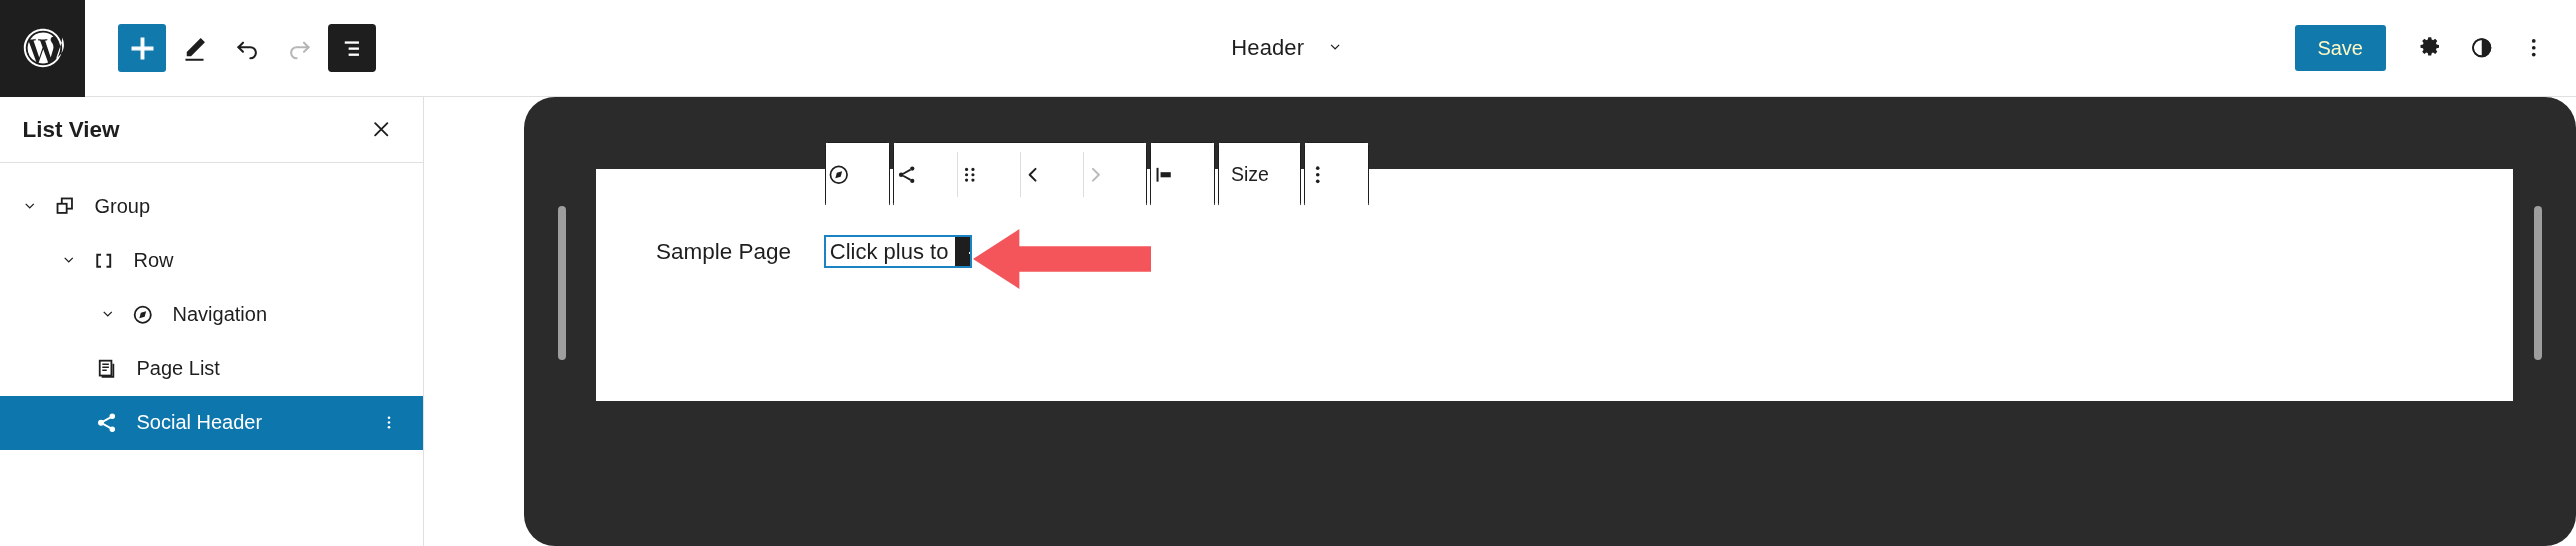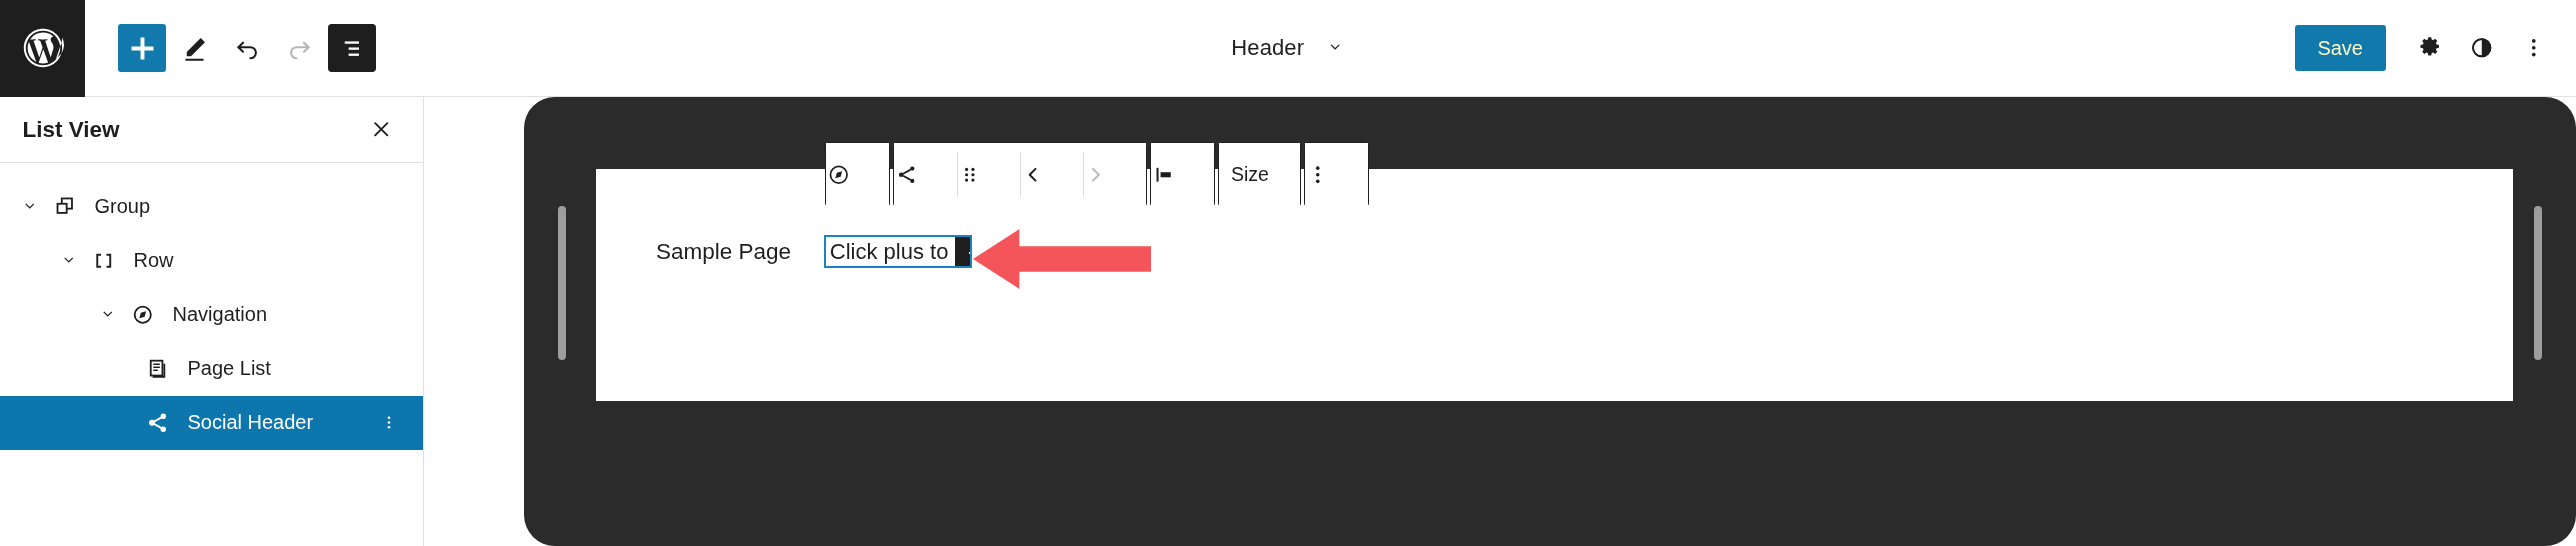--- a/index.html
+++ b/index.html
@@ -127,21 +127,21 @@
     transform: translateY(-50%);
     width: 33px; height: 33px; border: none; background: none;
     display: flex; align-items: center; justify-content: center;
     cursor: pointer;
   }
   .tree-row .kebab svg { width: 18px; height: 18px; fill: #ffffff; }
 
   .ind-0 { padding-left: 15px; }
   .ind-1 { padding-left: 54px; }
   .ind-2 { padding-left: 93px; }
-  .ind-3 { padding-left: 108px; }
+  .ind-3 { padding-left: 57px; }
 
   
   .canvas {
     position: absolute; left: 524px; top: 97px;
     width: 2052px; height: 449px;
     background: #2b2b2b;
     border-radius: 31px;
   }
   .page {
     position: absolute; left: 72px; top: 72px;

